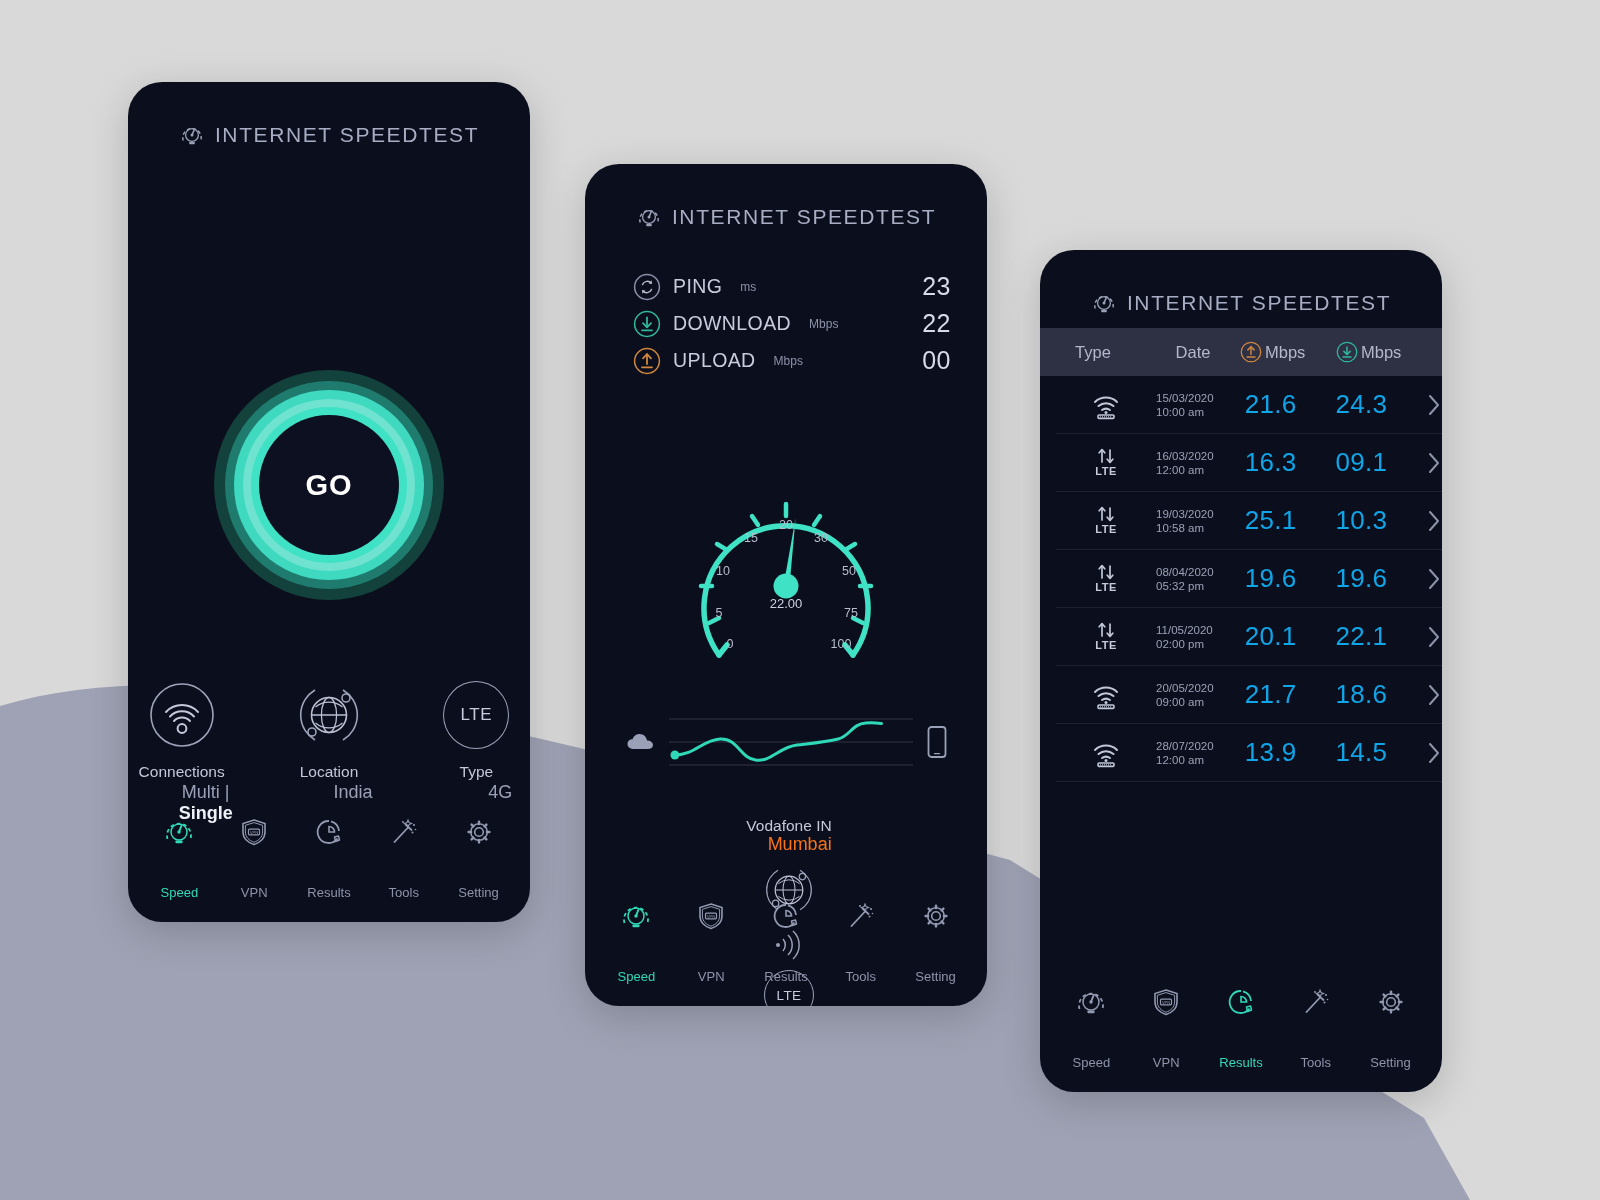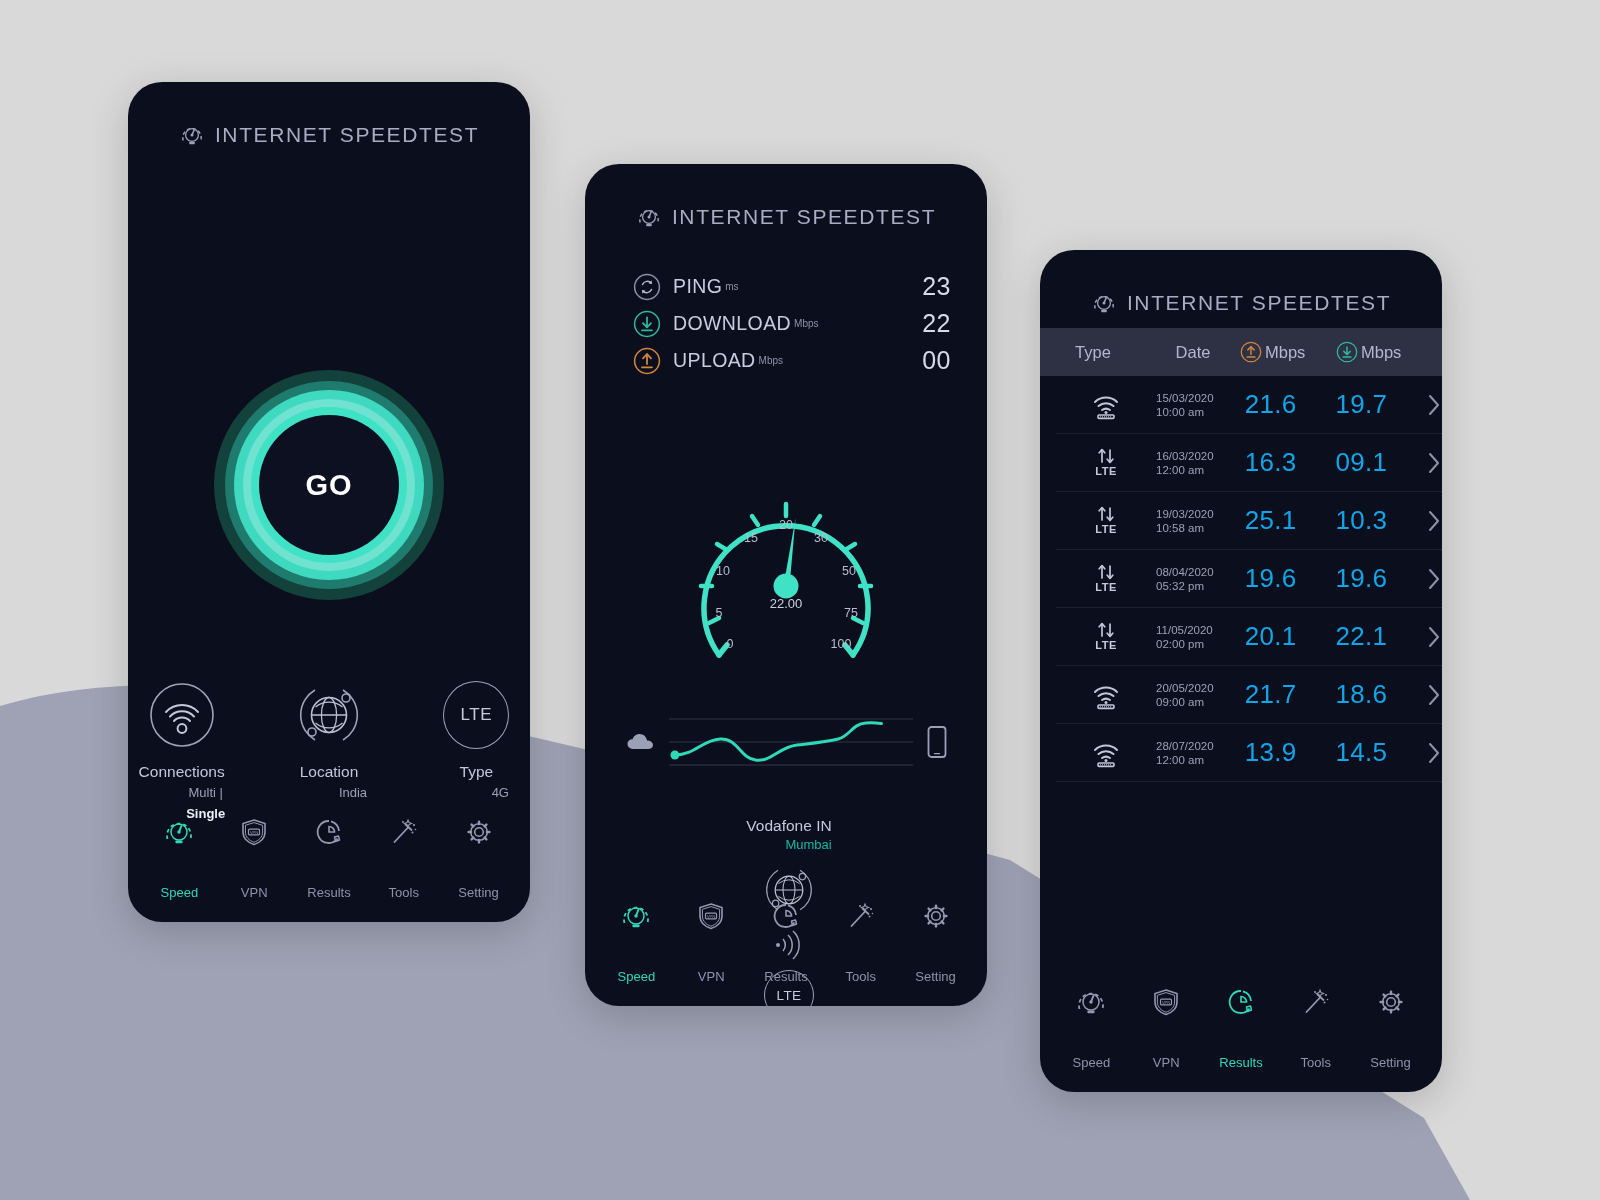--- a/index.html
+++ b/index.html
@@ -77,21 +77,21 @@
   .info-row {
     position: absolute; left: 0; right: 0; top: 600px;
     display: flex; justify-content: center; gap: 40px;
   }
   .info-cell { width: 108px; text-align: center; }
   .info-circle {
     width: 66px; height: 66px; margin: 0 auto 14px auto;
     display:flex; align-items:center; justify-content:center;
   }
   .info-title { color: #c3c7d8; font-size: 15.5px; line-height: 20px; }
-  .info-sub   { color: #9ba0b6; font-size: 13px; line-height: 21px; margin-left: 48px; }
+  .info-sub   { color: #9ba0b6; font-size: 18px; line-height: 21px; margin-left: 48px; }
   .info-sub .strong { color: #eef0f7; font-weight: 700; }
   .lte-badge {
     width: 66px; height: 66px; border: 1.6px solid #9ea3ba;
     border-radius: 50%; display:flex; align-items:center; justify-content:center;
     color: #c7cbdc; font-size: 17px; letter-spacing: .5px;
   }
 
   
   .navbar {
     position: absolute; left: 0; right: 0; bottom: 22px;
@@ -110,21 +110,21 @@
     position: absolute; left: 48px; right: 36px; top: 104px;
   }
   .stat-row {
     display: flex; align-items: center;
     height: 37px;
   }
   .stat-icon { width: 28px; height: 28px; margin-right: 12px; flex: 0 0 auto; }
   .stat-name {
     color: #c8ccdd; font-size: 19.5px; letter-spacing: .4px;
   }
-  .stat-unit { color: #8d92a9; font-size: 10px; margin-left: 3px; }
+  .stat-unit { color: #8d92a9; font-size: 12px; margin-left: 18px; }
   .stat-val {
     margin-left: auto; color: #d6dae9; font-size: 25px; letter-spacing: .5px;
   }
 
   
   .gauge-wrap {
     position: absolute; left: 50%; transform: translateX(-50%);
     top: 295px; width: 250px; height: 230px;
   }
   .gauge-value {
@@ -139,21 +139,21 @@
   }
   .spark-svg { flex: 1 1 auto; }
 
   
   .carrier-row {
     position: absolute; left: 34px; right: 28px; top: 652px;
     display:flex; align-items:center; justify-content:center; gap: 10px; flex-direction: column;
   }
   .carrier-text { text-align:right; line-height: 19px; }
   .carrier-name { color: #c5c9da; font-size: 15.5px; }
-  .carrier-city { color: #14b8a6; font-size: 13px; }
+  .carrier-city { color: #f97316; font-size: 18px; }
   .carrier-lte {
     width: 48px; height: 48px; border: 1.5px solid #9ea3ba; border-radius: 50%;
     display:flex; align-items:center; justify-content:center;
     color: #c7cbdc; font-size: 13.5px; letter-spacing: .4px;
   }
   .carrier-alt { color: #c5c9da; font-size: 15.5px; }
 
   
   .thead {
     position: absolute; left: 0; right: 0; top: 78px;
@@ -599,21 +599,21 @@
                 <rect x="17" y="26.3" width="1" height="1"></rect>
                 <rect x="19" y="26.3" width="1" height="1"></rect>
               </g>
             </svg>
           </div>
           <div class="td-date">
             <div>15/03/2020</div>
             <div>10:00 am</div>
           </div>
           <div class="td-up">21.6</div>
-          <div class="td-dn">19.7</div>
+          <div class="td-dn">24.3</div>
           <div class="td-chev">
             <svg width="16" height="26" viewBox="0 0 16 26">
               <path d="M4 4 L12 13 L4 22" fill="none" stroke="#8e93aa" stroke-width="2" stroke-linecap="round" stroke-linejoin="round"></path>
             </svg>
           </div>
         </div>
         <div class="trow">
           <div class="td-type">
             <span class="type-lte">
               <svg width="22" height="16" viewBox="0 0 22 16">

